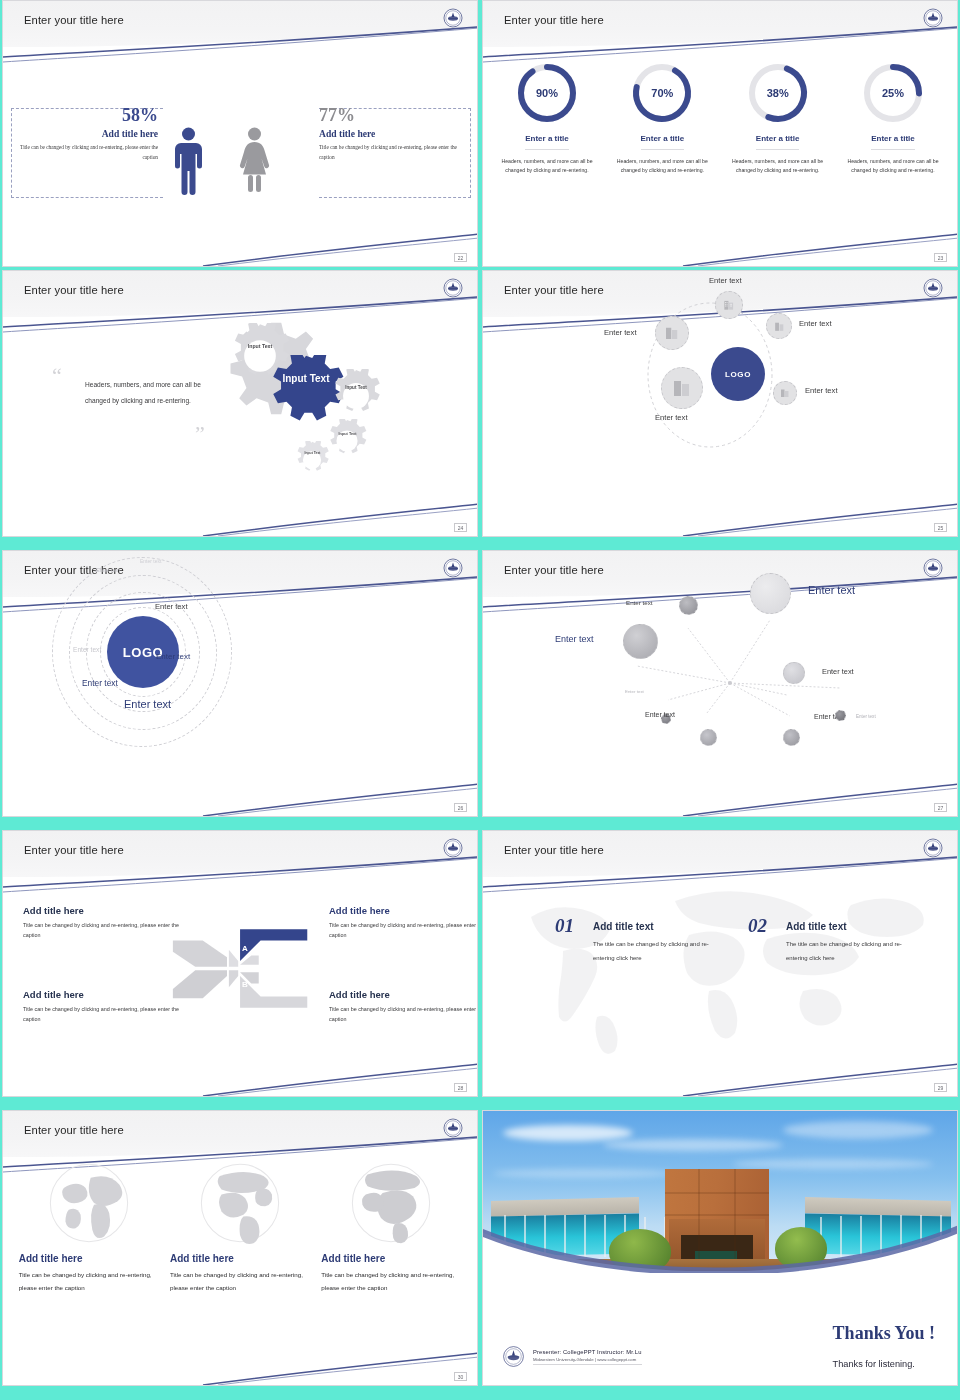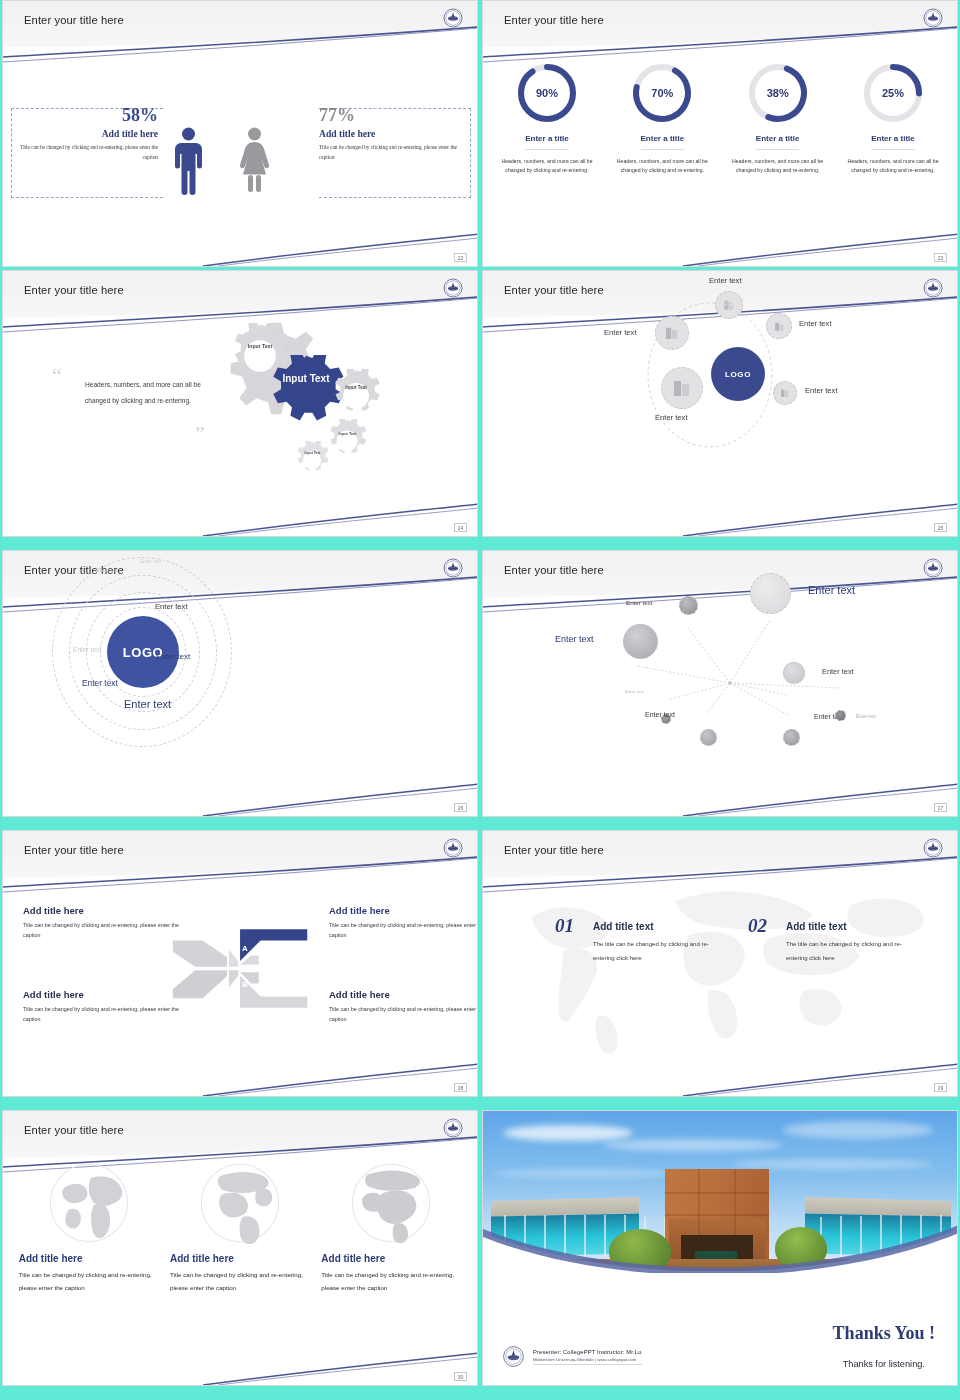--- a/index.html
+++ b/index.html
@@ -145,21 +145,21 @@
   .glass { position:absolute; background:linear-gradient(180deg,#1a7fa0 0%,#29c4d8 55%,#55d7e6 100%); }
   .tower { position:absolute; background:linear-gradient(100deg,#c0763f 0%,#b96f3c 45%,#a85f33 100%); }
   .roofband { position:absolute; background:linear-gradient(180deg,#cfcabf,#b9b4aa); }
   .tree { position:absolute; border-radius:50% 50% 45% 45%; }
   .curve-mask { position:absolute; bottom:0; left:0; width:476px; height:80px; }
   .s10-foot { position:absolute; left:18px; bottom:16px; display:flex; align-items:center; gap:7px; }
   .s10-crest { width:25px; height:25px; }
   .s10-ftext { border-bottom:1px solid #d6d6da; padding-bottom:2px; }
   .s10-line1 { font-size:5.8px; color:#24243a; letter-spacing:.15px; }
   .s10-line2 { font-size:4.3px; color:#5a5a66; margin-top:2px; }
-  .s10-thanks { position:absolute; right:22px; bottom:16px; text-align:center; }
+  .s10-thanks { position:absolute; right:22px; bottom:16px; text-align:left; }
   .s10-big { font-size:18px; font-weight:bold; color:#2d3b75; font-family:"Liberation Serif",serif; }
   .s10-sub { font-size:9.2px; color:#2a2a3a; margin-top:15px; }
 </style>
 </head>
 <body>
 
 <div class="deck">
 
   <div class="cell">
     <div class="slide">

